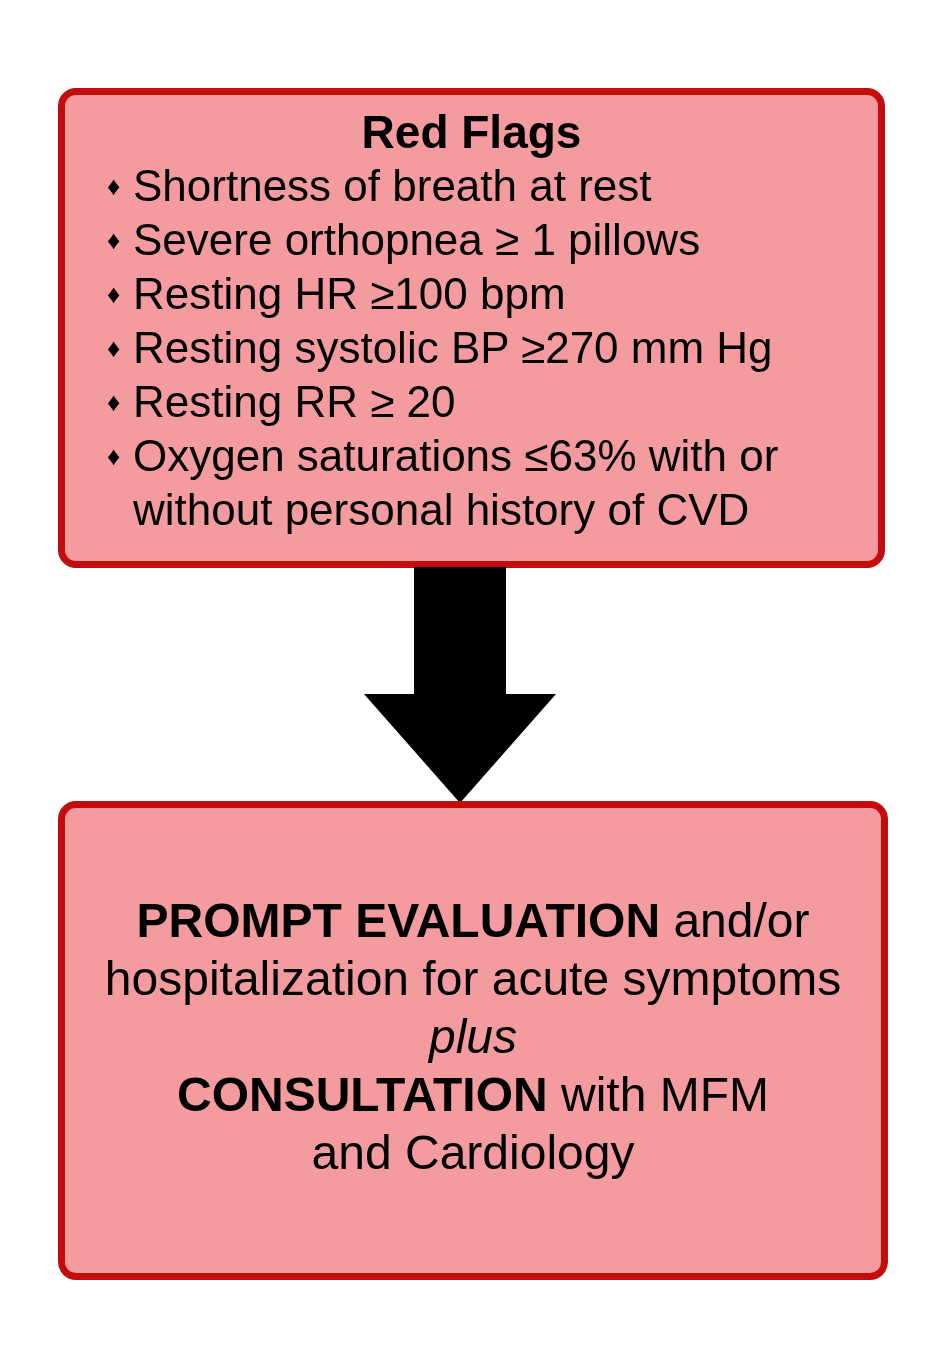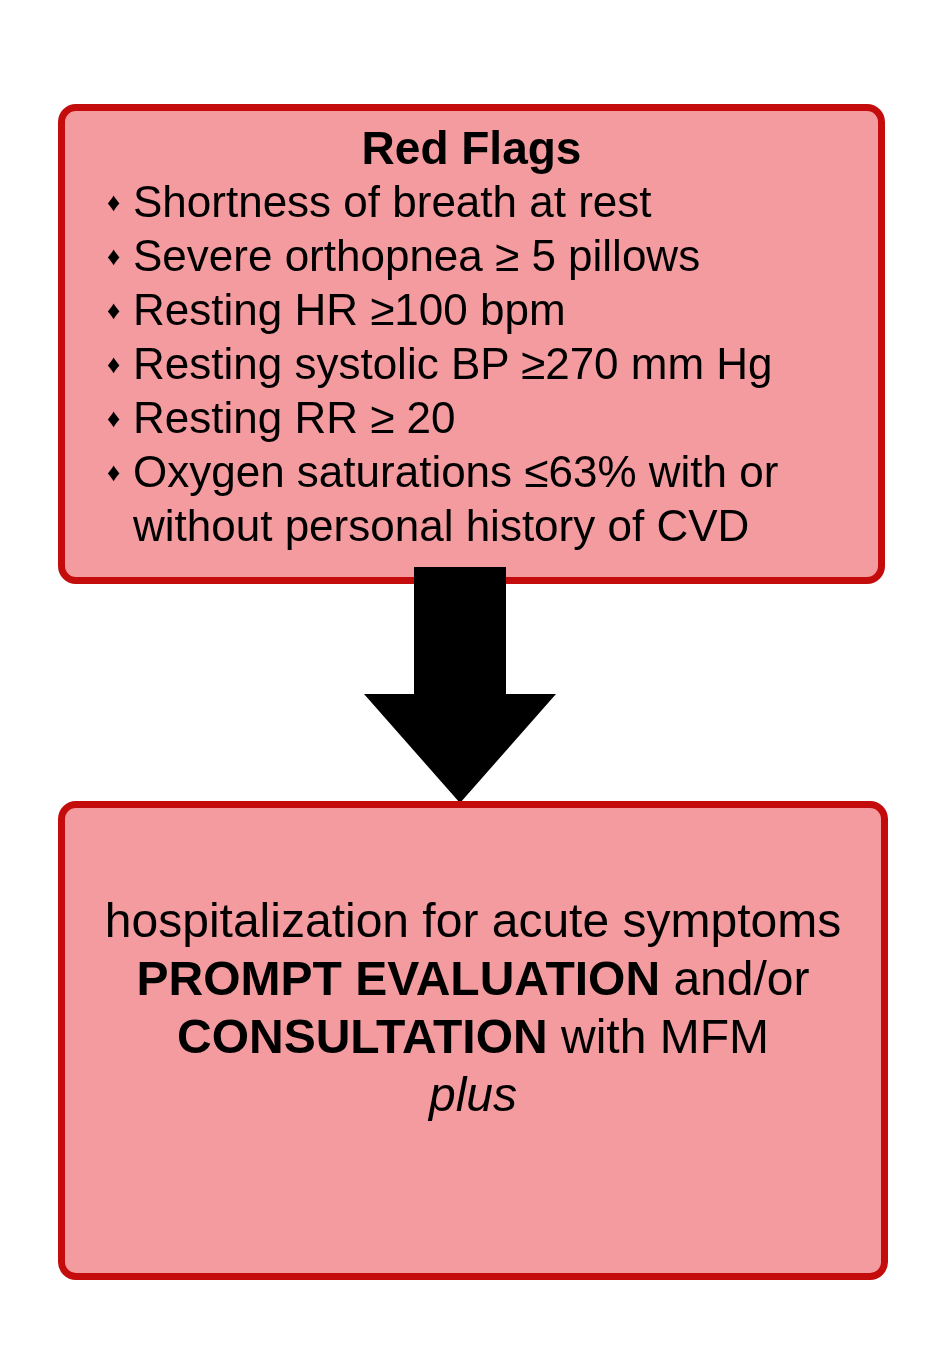--- a/index.html
+++ b/index.html
@@ -13,21 +13,21 @@
   }
   .box {
     position:absolute;
     left:58px;
     box-sizing:border-box;
     background:var(--box-fill, #f49b9f);
     border:7px solid var(--box-border, #c40c0c);
     border-radius:18px;
   }
   .box-top {
-    top:104px; width:827px; height:480px;
+    top:88px; width:827px; height:480px;
     padding:10px 14px 0 14px;
   }
   .box-title {
     margin:0;
     font-size:46px; line-height:54px;
     font-weight:bold;
     text-align:center;
   }
   .flag-list {
     margin:0; padding:0 0 0 28px;
@@ -64,21 +64,21 @@
 
   <section class="box box-top">
     <h2 class="box-title">Red Flags</h2>
     <ul class="flag-list">
       <li class="flag-item">
         <span class="bullet">♦</span>
         <span class="item-text">Shortness of breath at rest</span>
       </li>
       <li class="flag-item">
         <span class="bullet">♦</span>
-        <span class="item-text">Severe orthopnea ≥ 5 pillows</span>
+        <span class="item-text">Severe orthopnea ≥ 1 pillows</span>
       </li>
       <li class="flag-item">
         <span class="bullet">♦</span>
         <span class="item-text">Resting HR ≥100 bpm</span>
       </li>
       <li class="flag-item">
         <span class="bullet">♦</span>
         <span class="item-text">Resting systolic BP ≥270 mm Hg</span>
       </li>
       <li class="flag-item">
@@ -90,19 +90,20 @@
         <span class="item-text">Oxygen saturations ≤63% with or without personal history of CVD</span>
       </li>
     </ul>
   </section>
 
   <svg class="arrow" viewBox="0 0 192 236" aria-hidden="true">
     <polygon points="50,0 142,0 142,127 192,127 96,236 0,127 50,127" fill="#000000"></polygon>
   </svg>
 
   <section class="box box-bottom">
+    <p class="line"><span class="b">PROMPT EVALUATION</span><span> and/or</span></p>
     <p class="line">hospitalization for acute symptoms</p>
-    <p class="line"><span class="b">PROMPT EVALUATION</span><span> and/or</span></p>
+    <p class="line i">plus</p>
     <p class="line"><span class="b">CONSULTATION</span><span> with MFM</span></p>
-    <p class="line i">plus</p>
+    <p class="line">and Cardiology</p>
   </section>
 
 </div>
 
 </body></html>

